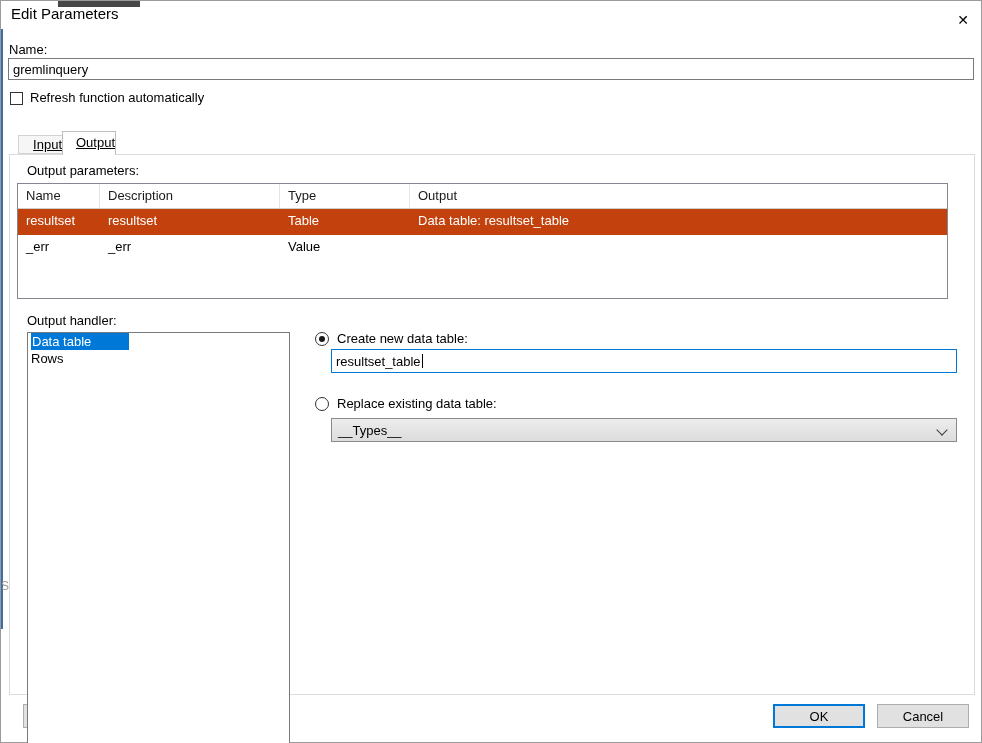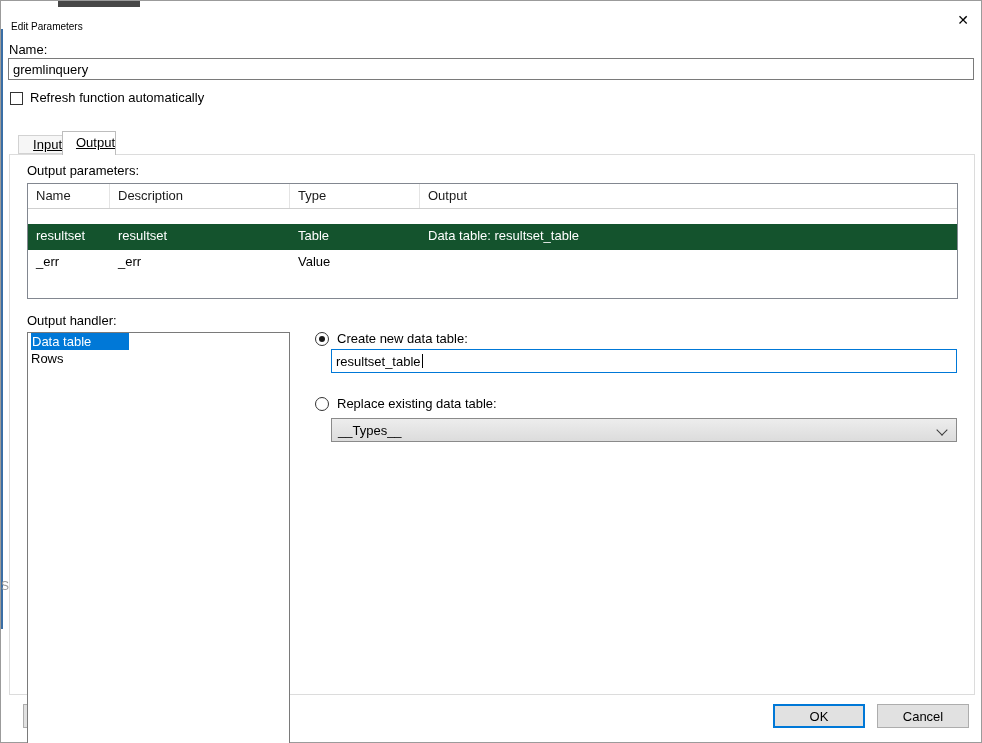--- a/index.html
+++ b/index.html
@@ -12,21 +12,21 @@
   .dialog{
     position:absolute;left:0;top:0;width:982px;height:743px;
     box-sizing:border-box;border:1px solid #9b9b9b;background:#fff;
   }
   
   .top-sliver{left:57px;top:0;width:82px;height:6px;background:#474747;}
   .left-blue-line{left:0;top:28px;width:2px;height:600px;background:#3a6ea5;z-index:5;}
   .s-artifact{left:0;top:578px;color:#9a9a9a;font-size:12px;z-index:5;}
 
   
-  .title{left:10px;top:20px;font-size:10px;}
+  .title{left:10px;top:4px;font-size:15px;}
   .close-btn{
     left:946px;top:5px;width:32px;height:28px;
     display:flex;align-items:center;justify-content:center;
     font-size:14px;cursor:default;background:transparent;border:none;
   }
 
   
   .name-label{left:8px;top:41px;}
   .name-input{
     left:7px;top:57px;width:966px;height:22px;box-sizing:border-box;
@@ -52,33 +52,33 @@
     border:1px solid #bdbdbd;border-bottom:none;background:#fff;z-index:3;
   }
   .tab-panel{
     left:8px;top:153px;width:966px;height:541px;box-sizing:border-box;
     border:1px solid #dcdcdc;background:#fff;z-index:1;
   }
 
   
   .op-label{left:26px;top:162px;z-index:2;}
   .param-table{
-    left:26px;top:182px;width:931px;height:116px;box-sizing:border-box;
+    left:16px;top:182px;width:931px;height:116px;box-sizing:border-box;
     border:1px solid #828790;background:#fff;z-index:2;overflow:hidden;
   }
   .trow{display:grid;grid-template-columns:82px 180px 130px 1fr;}
   .thead{height:24px;border-bottom:1px solid #cfcfcf;}
   .thead .tcell{border-right:1px solid #e4e4e4;color:#1a1a1a;}
   .thead .tcell:last-child{border-right:none;}
   .tcell{
     padding:4px 4px 0 8px;font-size:13px;white-space:nowrap;overflow:hidden;
     box-sizing:border-box;
   }
   .trow.data{height:26px;}
-  .trow.selected{background:#14532d;color:#fff;margin-top:15px;}
+  .trow.selected{background:#c2410c;color:#fff;}
 
   
   .oh-label{left:26px;top:312px;z-index:2;}
   .listbox{
     left:26px;top:331px;width:263px;height:436px;box-sizing:border-box;
     border:1px solid #7a7a7a;background:#fff;padding-top:0;z-index:2;
   }
   .litem{height:17px;line-height:17px;padding-left:3px;white-space:nowrap;}
   .litem .hl{
     background:#0078d7;color:#fff;display:inline-block;

